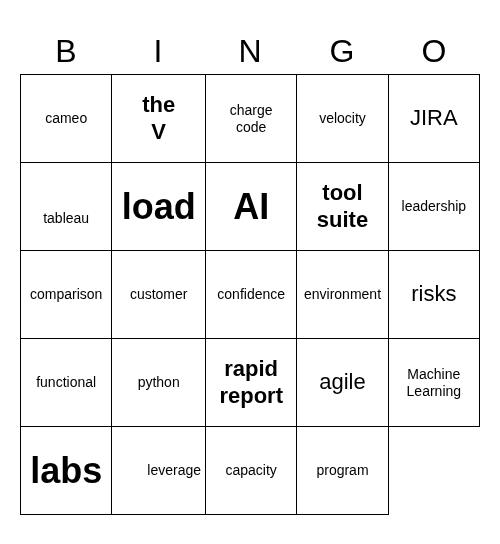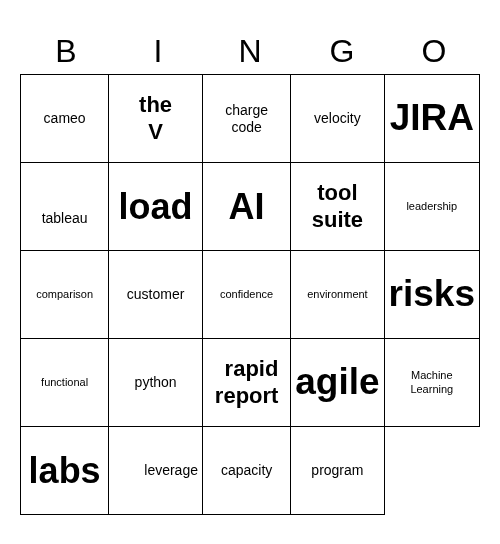--- a/index.html
+++ b/index.html
@@ -43,32 +43,32 @@
       align-items: center;
       justify-content: center;
       text-align: center;
       padding: 6px 4px;
       min-height: 88px;
     }
     .cell-text {
       line-height: 1.2;
     }
     .size-small {
-      font-size: 11px;
+      font-size: 14px;
     }
     .size-medium {
       font-size: 14px;
     }
     .size-large {
       font-size: 22px;
       font-weight: bold;
     }
     .size-xlarge {
-      font-size: 37px;
-      font-weight: bold;
+      font-size: 22px;
+      font-weight: normal;
     }
     .size-xxlarge {
       font-size: 36px;
       font-weight: bold;
     }
   </style>
 </head>
 <body>
 
 <div class="bingo-container">
@@ -128,21 +128,21 @@
       <div class="bingo-cell">
         <span class="cell-text size-xlarge" style="white-space: pre-line;">risks</span>
       </div>
       <div class="bingo-cell">
         <span class="cell-text size-small" style="white-space: pre-line;">functional</span>
       </div>
       <div class="bingo-cell">
         <span class="cell-text size-medium" style="white-space: pre-line;">python</span>
       </div>
       <div class="bingo-cell">
-        <span class="cell-text size-large" style="white-space: pre-line; text-align: right;">rapid
+        <span class="cell-text size-large" style="white-space: pre-line;">rapid
 report</span>
       </div>
       <div class="bingo-cell">
         <span class="cell-text size-xlarge" style="white-space: pre-line;">agile</span>
       </div>
       <div class="bingo-cell">
         <span class="cell-text size-small" style="white-space: pre-line;">Machine
 Learning</span>
       </div>
       <div class="bingo-cell">

